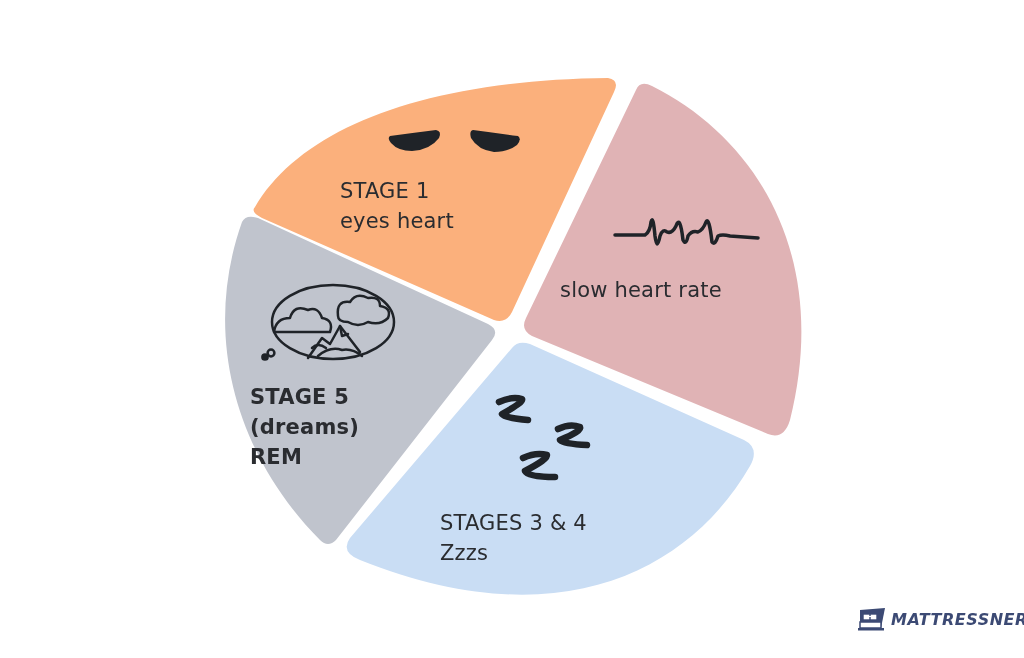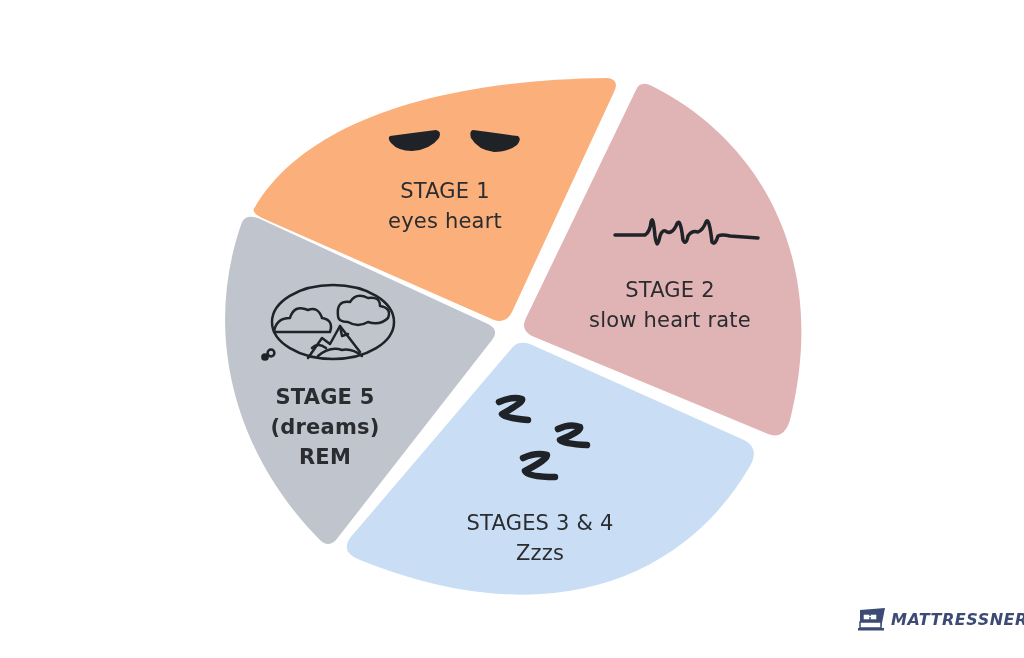--- a/index.html
+++ b/index.html
@@ -1,19 +1,19 @@
 <!DOCTYPE html>
 <html><head>
   <meta charset="utf-8">
   <style>
     html, body { margin: 0; padding: 0; background: #ffffff; }
     body { width: 1024px; height: 658px; position: relative; overflow: hidden;
            font-family: "DejaVu Sans", sans-serif; color: #26282c; }
     #chart { position: absolute; left: 0; top: 0; width: 1024px; height: 658px; }
-    .label { position: absolute; text-align: center; font-size: 21px; line-height: 30px;
+    .label { position: absolute; font-size: 21px; line-height: 30px;
              color: #2a2c30; letter-spacing: 0.2px; white-space: nowrap; }
     .label span { display: block; }
     .logo { position: absolute; left: 857px; top: 606px; display: flex; align-items: center; }
     .logo-text { font-family: "DejaVu Sans", sans-serif; font-style: italic; font-weight: bold;
                  font-size: 16px; color: #3c4a74; letter-spacing: 0.5px; margin-left: 4px; }
   </style>
 </head>
 <body>
 
 <svg id="chart" viewBox="0 0 1024 658">
@@ -51,21 +51,20 @@
     <circle cx="271" cy="353" r="3.4"></circle>
   </g>
 </svg>
 
 <div class="label" style="left:340px; top:176px; width:210px;">
   <span>STAGE 1</span>
   <span>eyes heart</span>
 </div>
 
 <div class="label" style="left:560px; top:275px; width:220px;">
-  <span>STAGE 2</span>
   <span>slow heart rate</span>
 </div>
 
 <div class="label" style="left:440px; top:508px; width:200px;">
   <span>STAGES 3 &amp; 4</span>
   <span>Zzzs</span>
 </div>
 
 <div class="label" style="left:250px; top:382px; width:150px;font-weight:bold;">
   <span>STAGE 5</span>

